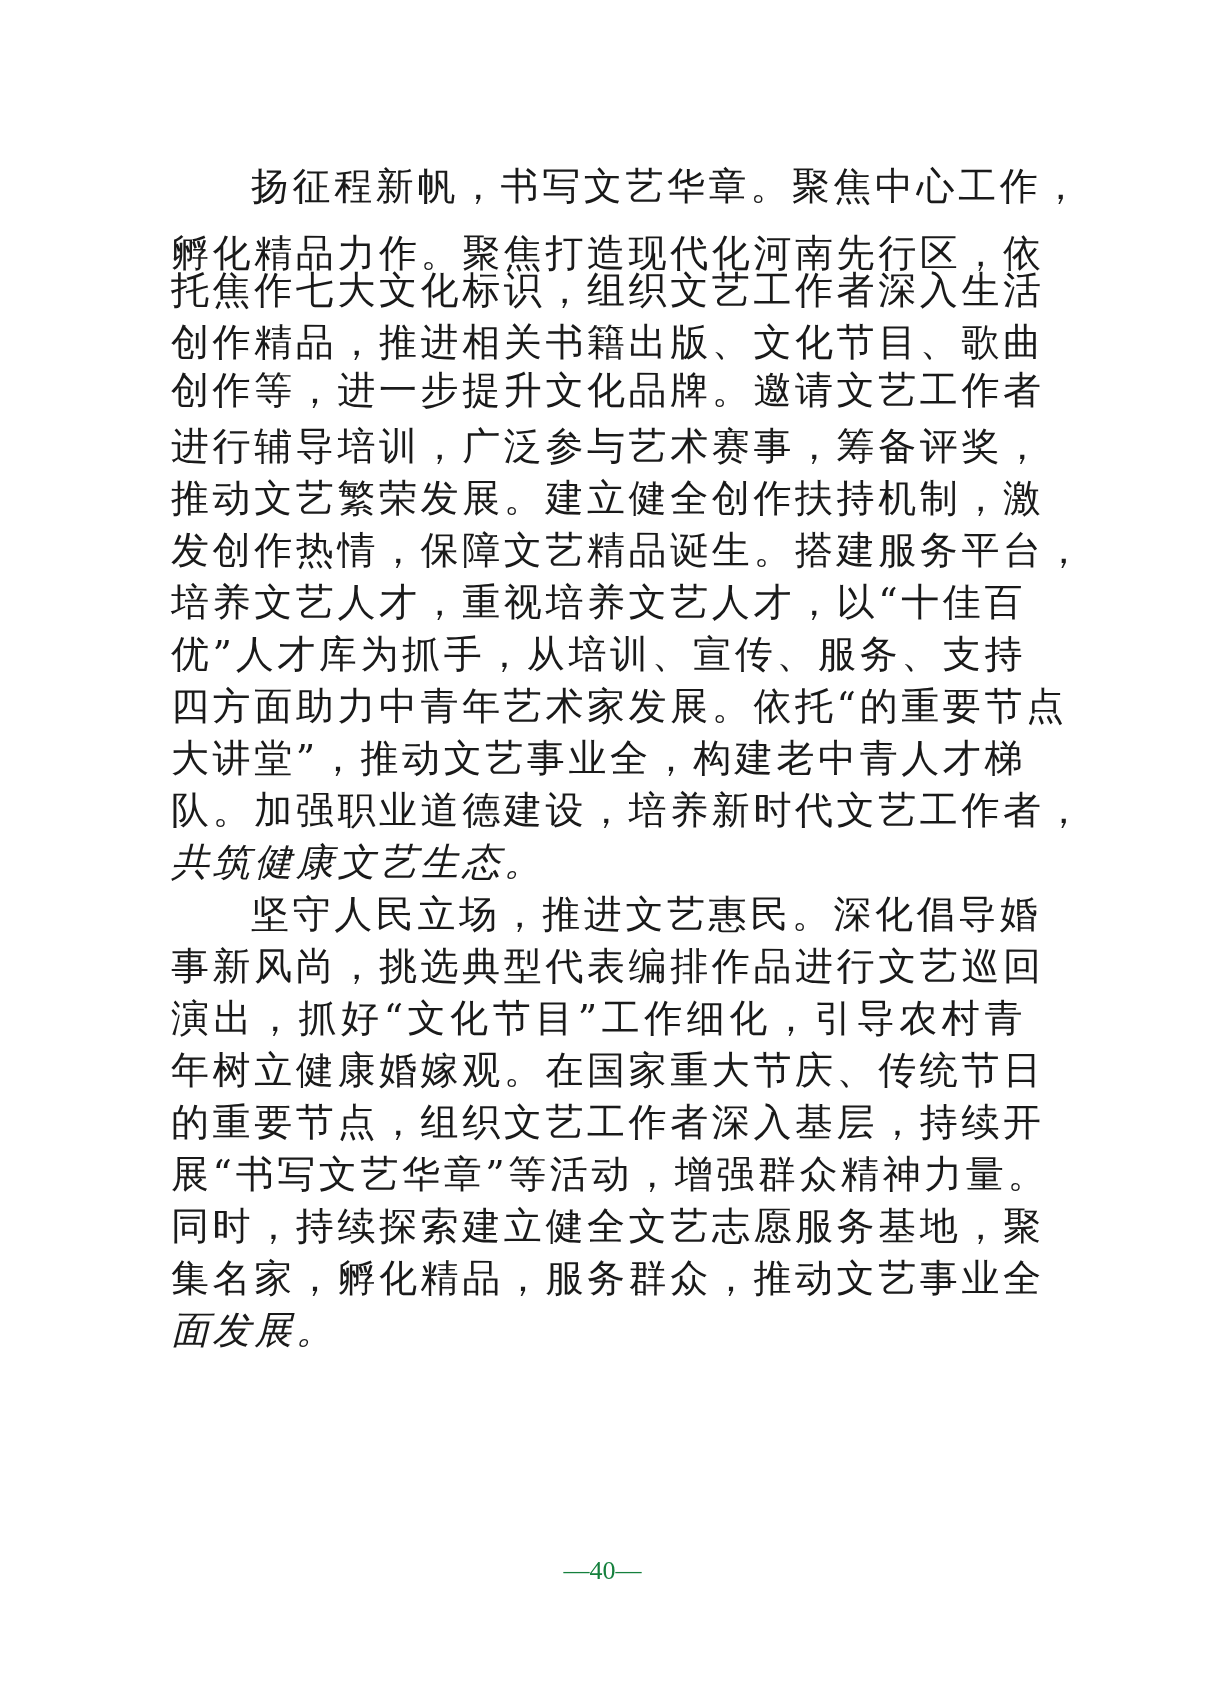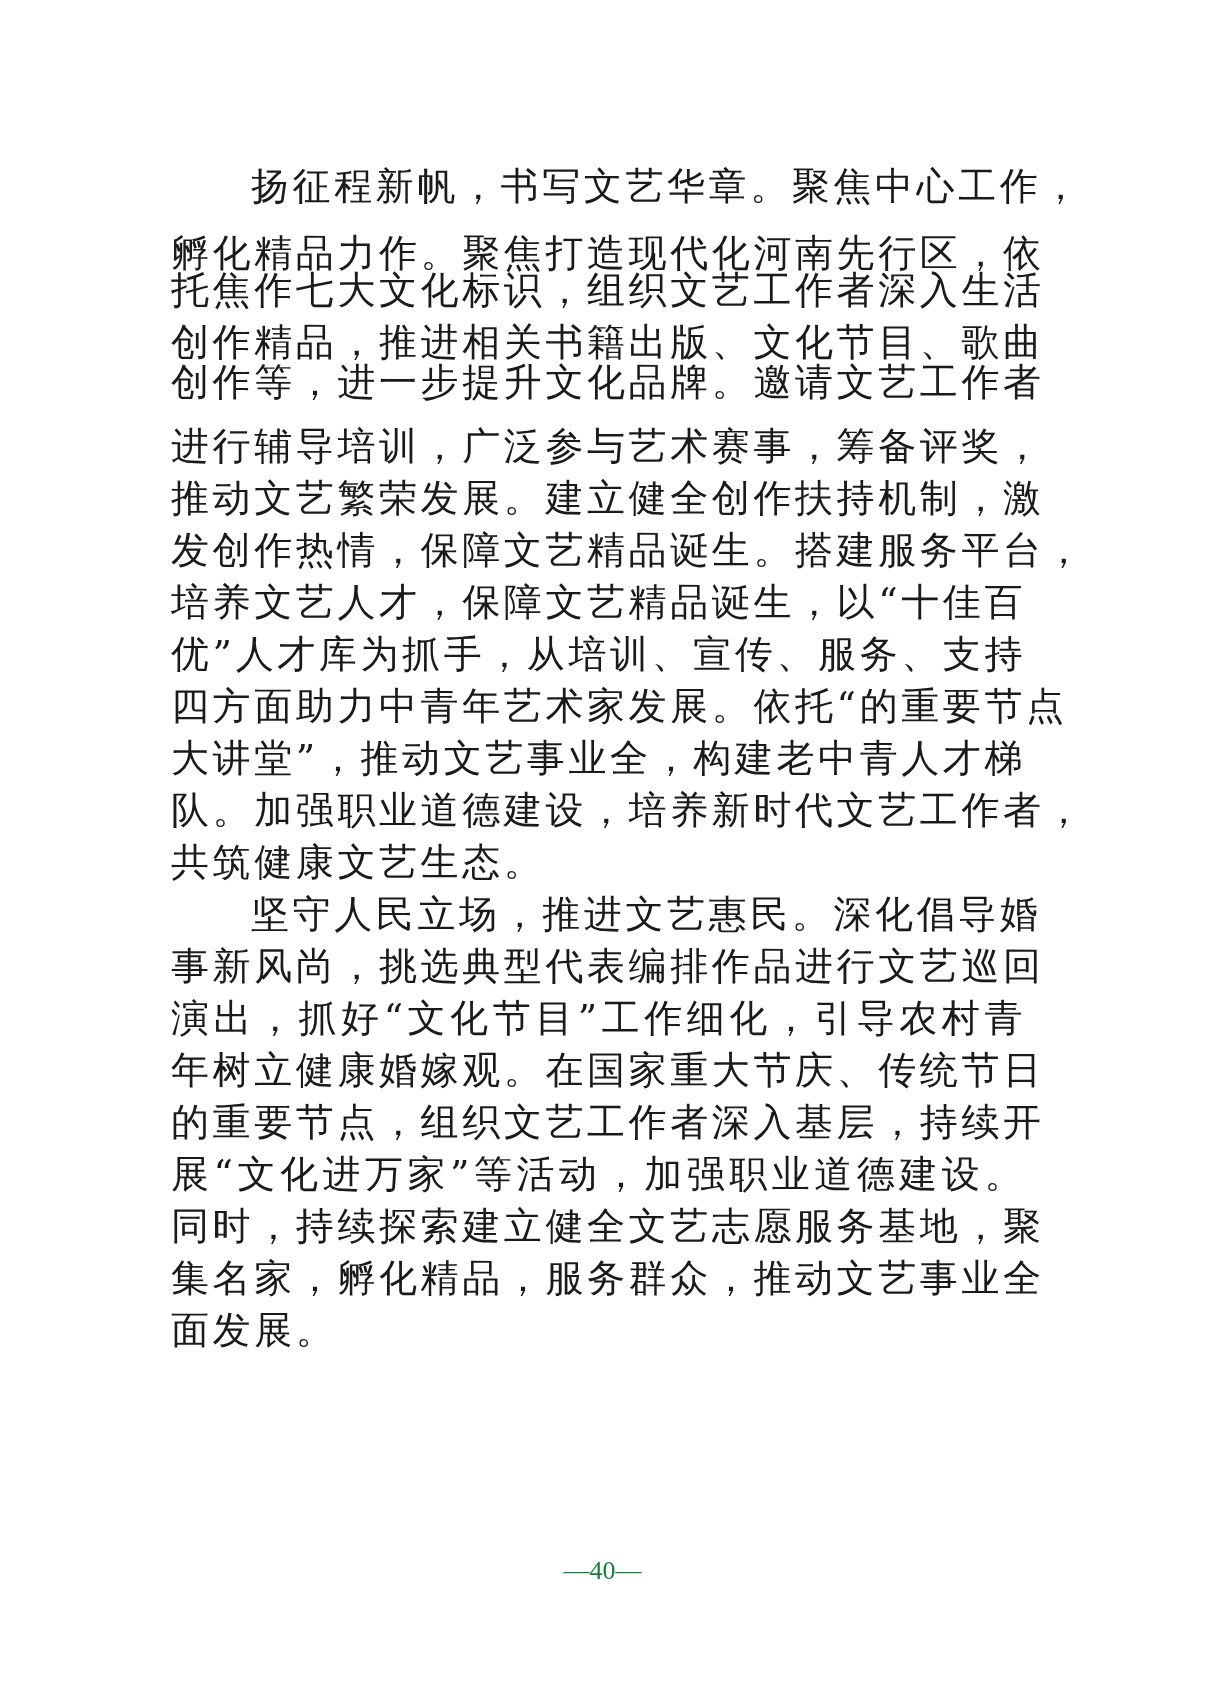--- a/index.html
+++ b/index.html
@@ -16,59 +16,59 @@
       font-size: 38px;
       line-height: 52px;
       height: 52px;
       color: #1a1a1a;
       white-space: nowrap;
       letter-spacing: 3.6px;
       text-align: justify;
       text-align-last: justify;
     }
     .line.indent { left: 251px; width: 775px; }
-    .line.last { text-align-last: left; }
+    .line.last { text-align-last: left; font-style: italic; }
     .page-number {
       position: absolute;
       left: 0; width: 1205px;
       top: 1556px;
       text-align: center;
       font-family: "Liberation Serif", "DejaVu Serif", serif;
       font-size: 26px;
       color: #15803d;
     }
   </style>
 </head>
 <body>
 
 <div class="page">
 
   <div>
     <div class="line indent" style="top:160px">扬征程新帆，书写文艺华章。聚焦中心工作，</div>
     <div class="line" style="top:227px">孵化精品力作。聚焦打造现代化河南先行区，依</div>
     <div class="line" style="top:264px">托焦作七大文化标识，组织文艺工作者深入生活</div>
     <div class="line" style="top:316px">创作精品，推进相关书籍出版、文化节目、歌曲</div>
-    <div class="line" style="top:356px">创作等，进一步提升文化品牌。邀请文艺工作者</div>
+    <div class="line" style="top:364px">创作等，进一步提升文化品牌。邀请文艺工作者</div>
     <div class="line" style="top:420px">进行辅导培训，广泛参与艺术赛事，筹备评奖，</div>
     <div class="line" style="top:472px">推动文艺繁荣发展。建立健全创作扶持机制，激</div>
     <div class="line" style="top:524px">发创作热情，保障文艺精品诞生。搭建服务平台，</div>
-    <div class="line" style="top:576px">培养文艺人才，保障文艺精品诞生，以“十佳百</div>
+    <div class="line" style="top:576px">培养文艺人才，重视培养文艺人才，以“十佳百</div>
     <div class="line" style="top:628px">优”人才库为抓手，从培训、宣传、服务、支持</div>
     <div class="line" style="top:680px">四方面助力中青年艺术家发展。依托“的重要节点</div>
     <div class="line" style="top:732px">大讲堂”，推动文艺事业全，构建老中青人才梯</div>
     <div class="line" style="top:784px">队。加强职业道德建设，培养新时代文艺工作者，</div>
     <div class="line last" style="top:836px">共筑健康文艺生态。</div>
   </div>
 
   <div>
     <div class="line indent" style="top:888px">坚守人民立场，推进文艺惠民。深化倡导婚</div>
     <div class="line" style="top:940px">事新风尚，挑选典型代表编排作品进行文艺巡回</div>
     <div class="line" style="top:992px">演出，抓好“文化节目”工作细化，引导农村青</div>
     <div class="line" style="top:1044px">年树立健康婚嫁观。在国家重大节庆、传统节日</div>
     <div class="line" style="top:1096px">的重要节点，组织文艺工作者深入基层，持续开</div>
-    <div class="line" style="top:1148px">展“文化进万家”等活动，加强职业道德建设。</div>
+    <div class="line" style="top:1148px">展“书写文艺华章”等活动，增强群众精神力量。</div>
     <div class="line" style="top:1200px">同时，持续探索建立健全文艺志愿服务基地，聚</div>
     <div class="line" style="top:1252px">集名家，孵化精品，服务群众，推动文艺事业全</div>
     <div class="line last" style="top:1304px">面发展。</div>
   </div>
 
   <div class="page-number">—40—</div>
 </div>
 
 </body></html>

